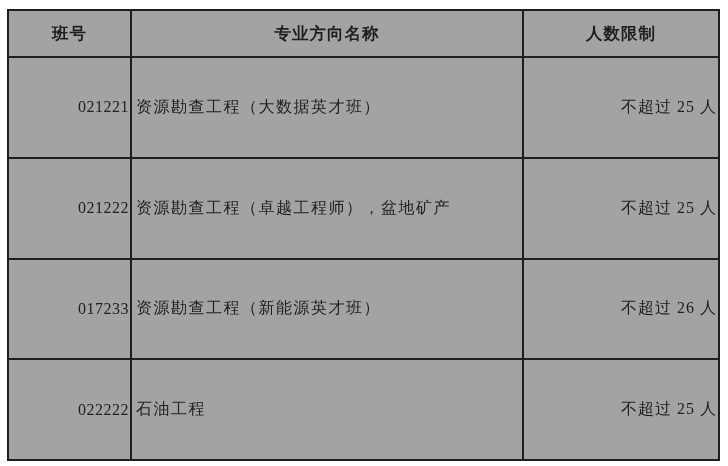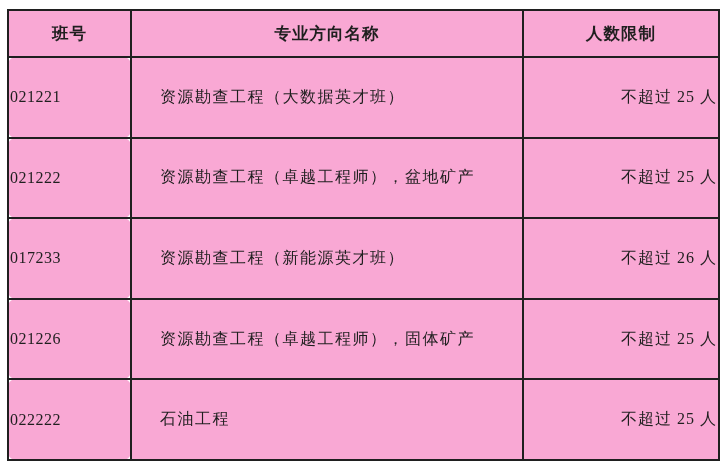--- a/index.html
+++ b/index.html
@@ -16,45 +16,44 @@
     left: 7px;
     top: 9px;
     width: 711px;
     height: 452px;
     border-collapse: collapse;
     table-layout: fixed;
     color: #1f1f1f;
   }
   .doc-table td, .doc-table th {
     border: 2px solid #1f1f1f;
-    background: #f9a8d4;
+    background: #a3a3a3;
     font-size: 16px;
     vertical-align: middle;
     overflow: hidden;
     white-space: nowrap;
     margin-top: 26px;
   }
   .doc-table thead tr { height: 47px; }
   .col-classno  { width: 123px; }
   .col-major    { width: 392px; }
   .col-limit    { width: 196px; }
   th.header-cell {
     font-weight: bold;
     text-align: center;
     font-size: 16.5px;
     letter-spacing: 1px;
   }
   td.cell-classno {
-    text-align: left;
+    text-align: right;
     letter-spacing: 0.5px;
-    border-radius: 8px;
   }
   td.cell-major {
     text-align: left;
-    padding-left: 28px;
+    padding-left: 4px;
     letter-spacing: 1.5px;
   }
   td.cell-limit {
     text-align: right;
     letter-spacing: 1px;
   }
 </style>
 </head>
 <body>
 
@@ -81,23 +80,18 @@
       <td class="cell-classno">021222</td>
       <td class="cell-major">资源勘查工程（卓越工程师），盆地矿产</td>
       <td class="cell-limit">不超过 25 人</td>
     </tr>
     <tr>
       <td class="cell-classno">017233</td>
       <td class="cell-major">资源勘查工程（新能源英才班）</td>
       <td class="cell-limit">不超过 26 人</td>
     </tr>
     <tr>
-      <td class="cell-classno">021226</td>
-      <td class="cell-major">资源勘查工程（卓越工程师），固体矿产</td>
-      <td class="cell-limit">不超过 25 人</td>
-    </tr>
-    <tr>
       <td class="cell-classno">022222</td>
       <td class="cell-major">石油工程</td>
       <td class="cell-limit">不超过 25 人</td>
     </tr>
   </tbody>
 </table>
 
 </body></html>

